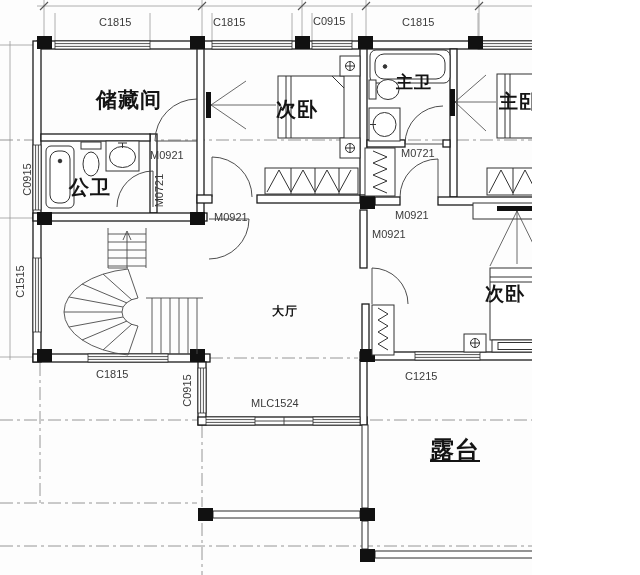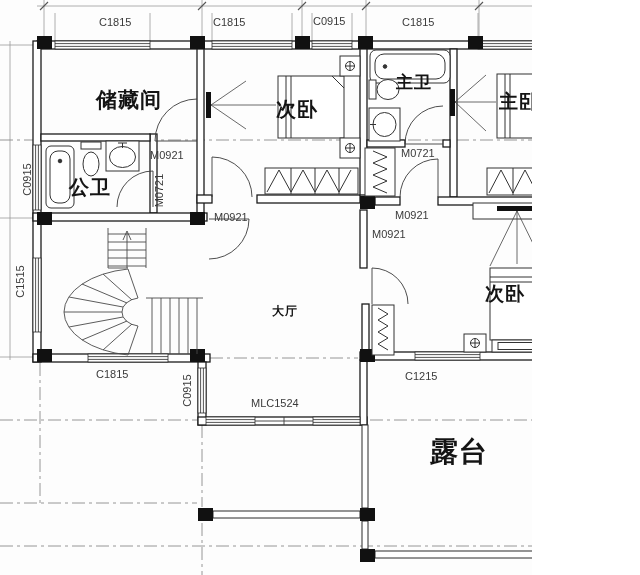--- a/index.html
+++ b/index.html
@@ -426,16 +426,16 @@
   <div class="lbl" style="left:395px;top:209px;">M0921</div>
   <div class="lbl" style="left:372px;top:228px;">M0921</div>
 
   <div class="room" style="left:96px;top:79px;font-size:21px;margin-top:10px;">储藏间</div>
   <div class="room" style="left:276px;top:99px;font-size:20px;">次卧</div>
   <div class="room" style="left:396px;top:74px;font-size:17px;">主卫</div>
   <div class="room" style="left:499px;top:92px;font-size:19px;">主卧</div>
   <div class="room" style="left:69px;top:177px;font-size:20px;text-align:center;">公卫</div>
   <div class="room" style="left:252px;top:305px;font-size:12px;margin-left:20px;">大厅</div>
   <div class="room" style="left:485px;top:284px;font-size:19px;">次卧</div>
-  <div class="room" style="left:430px;top:438px;font-size:28px;">露台</div>
+  <div class="room" style="left:430px;top:438px;font-size:24px;text-decoration:underline;">露台</div>
 
 
 </div>
 
 </body></html>

